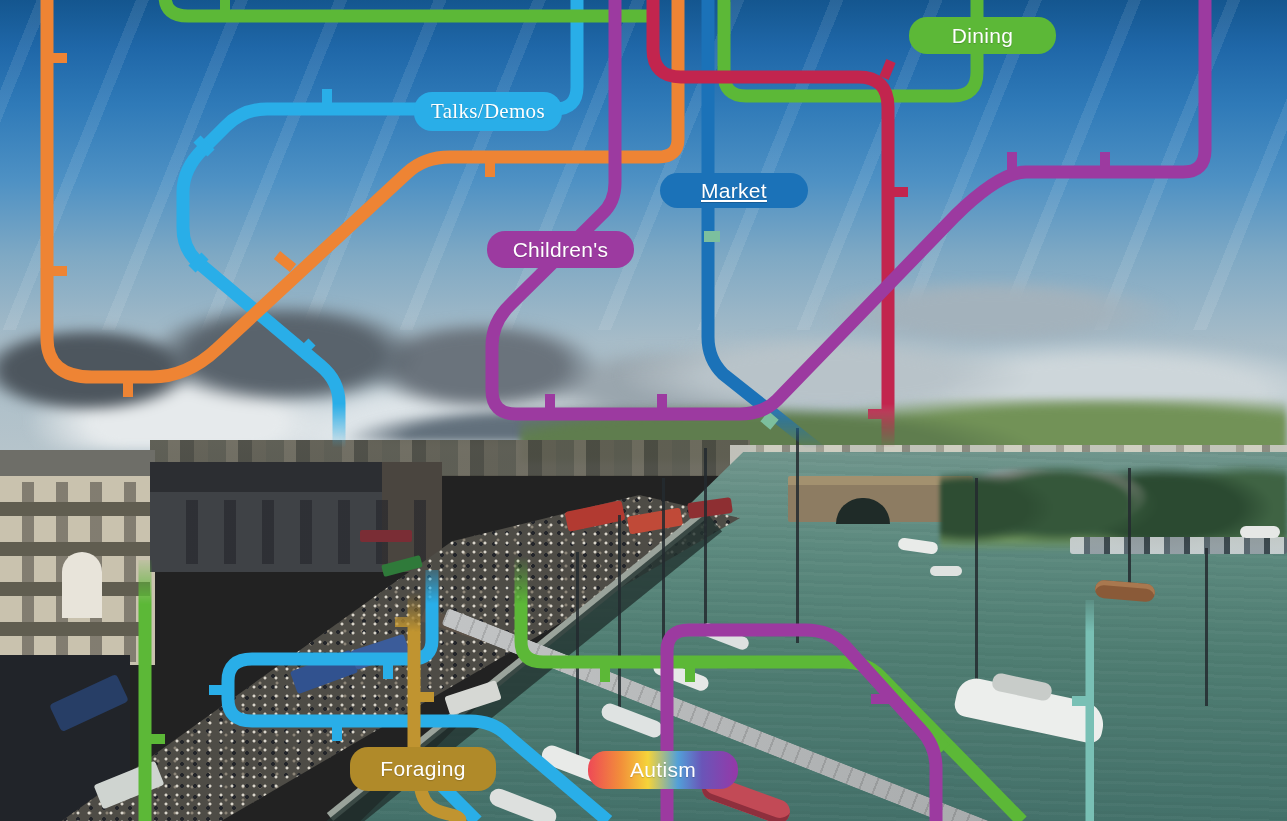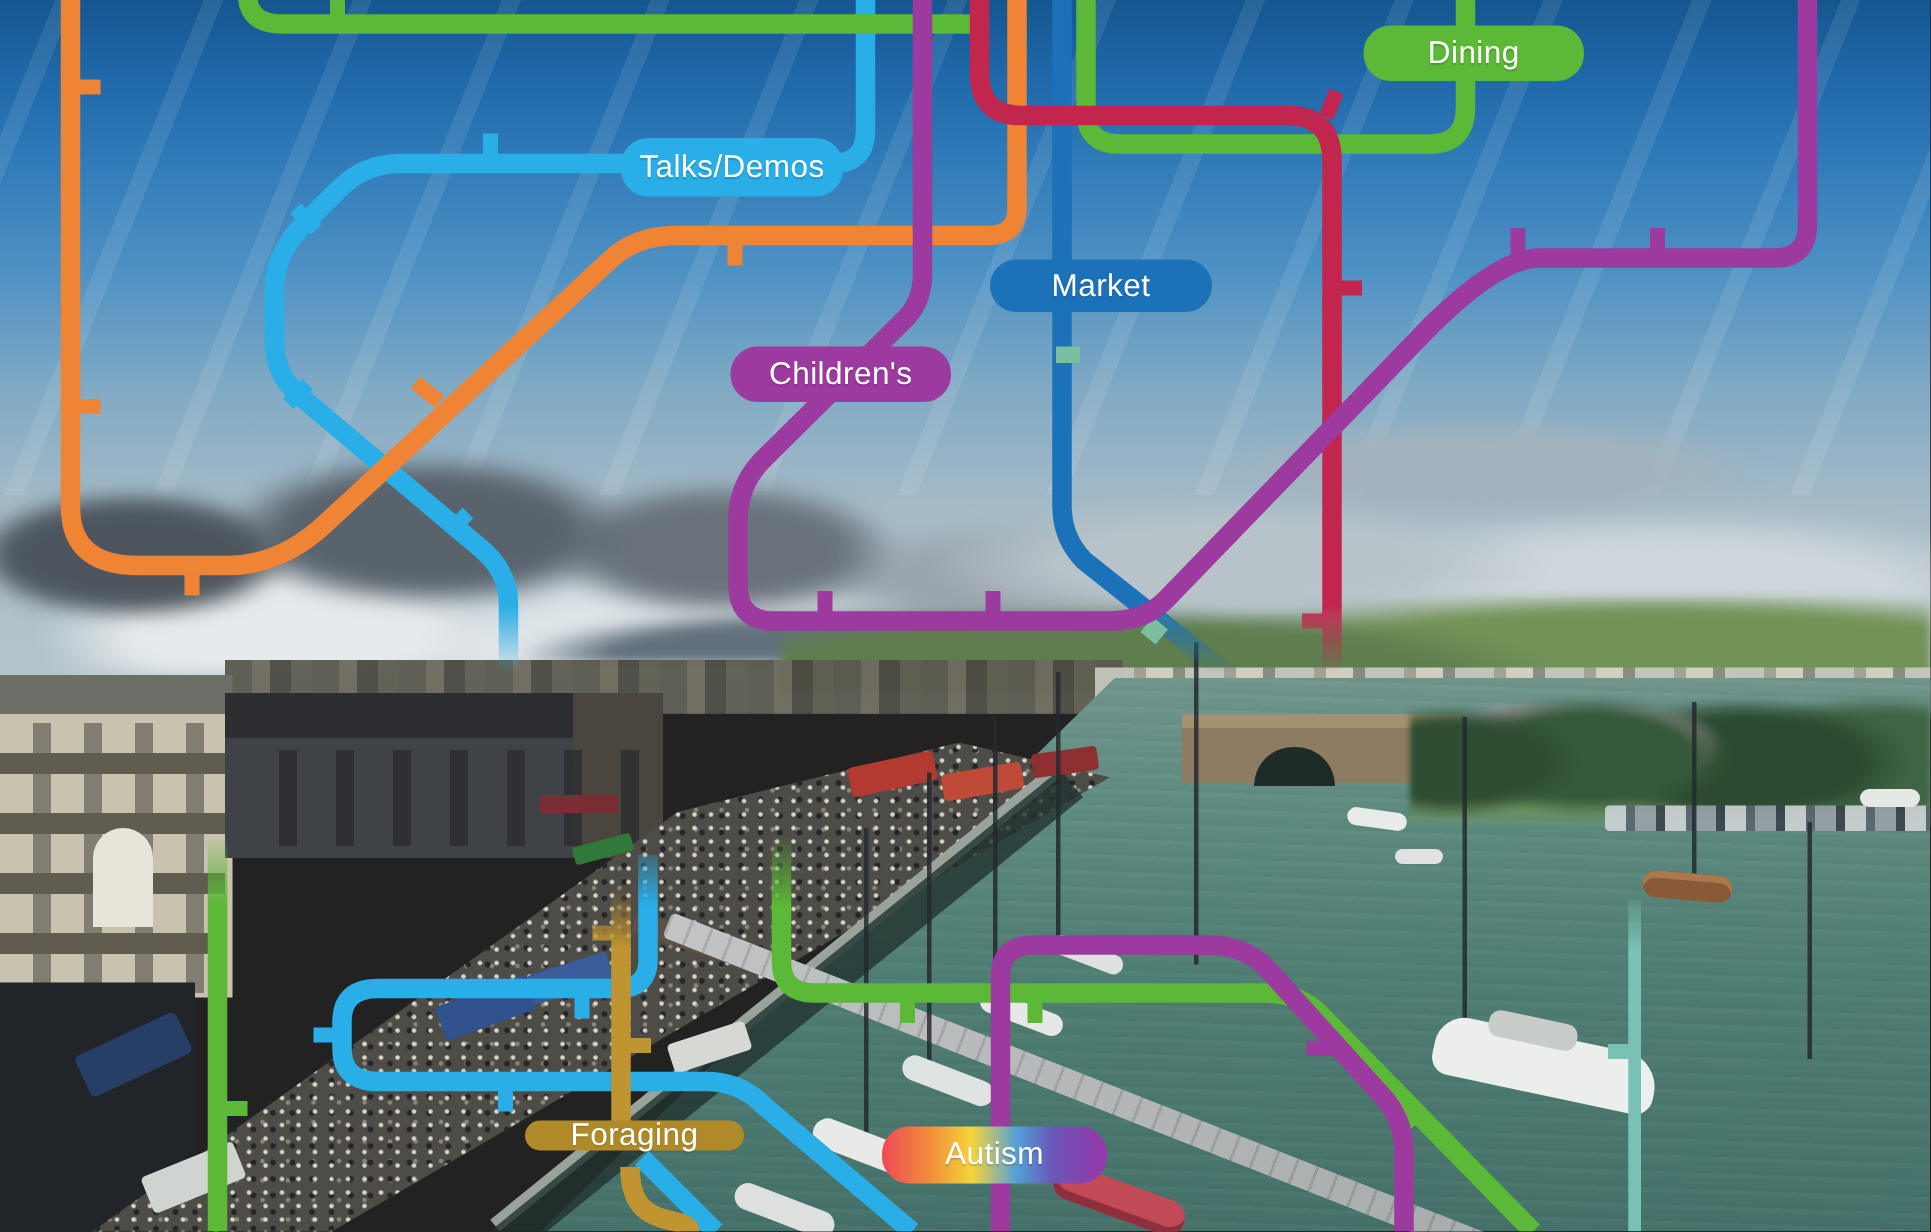--- a/index.html
+++ b/index.html
@@ -248,35 +248,35 @@
         <path class="trunk" d="M 1092,600 V 821"></path>
         <path class="tick" d="M 1092,701 H 1072"></path>
       </g>
     </g>
   </svg>
 
   <div class="pill" style="left: 909px; top: 17px; width: 147px; height: 37px; background: rgb(92, 184, 55);">
       <span>Dining</span>
     </div>
 
-  <div class="pill" style="left: 414px; top: 92px; width: 148px; height: 39px; background: rgb(41, 174, 232);">
+  <div class="pill" style="left: 414px; top: 92px; width: 148px; height: 39px; background: rgb(41, 174, 232); font-family: Liberation Serif, serif;">
       <span>Talks/Demos</span>
     </div>
 
 
 
-  <div class="pill" style="left: 660px; top: 173px; width: 148px; height: 35px; background: rgb(27, 114, 184);">
+  <div class="pill" style="left: 660px; top: 173px; width: 148px; height: 35px; background: rgb(27, 114, 184); text-decoration: underline;">
       <span>Market</span>
     </div>
 
   <div class="pill" style="left: 487px; top: 231px; width: 147px; height: 37px; background: rgb(156, 58, 160);">
       <span>Children's</span>
     </div>
 
-  <div class="pill" style="left: 350px; top: 747px; width: 146px; height: 20px; background: rgb(176, 138, 41);">
+  <div class="pill" style="left: 350px; top: 747px; width: 146px; height: 44px; background: rgb(176, 138, 41);">
       <span>Foraging</span>
     </div>
 
   <div class="pill" style="left: 588px; top: 751px; width: 150px; height: 38px; background: linear-gradient(90deg, rgb(238, 73, 86) 0%, rgb(242, 143, 58) 22%, rgb(245, 212, 58) 40%, rgb(82, 160, 216) 60%, rgb(106, 85, 184) 76%, rgb(150, 56, 168) 100%);">
       <span>Autism</span>
     </div>
 
 
 </div>
 

